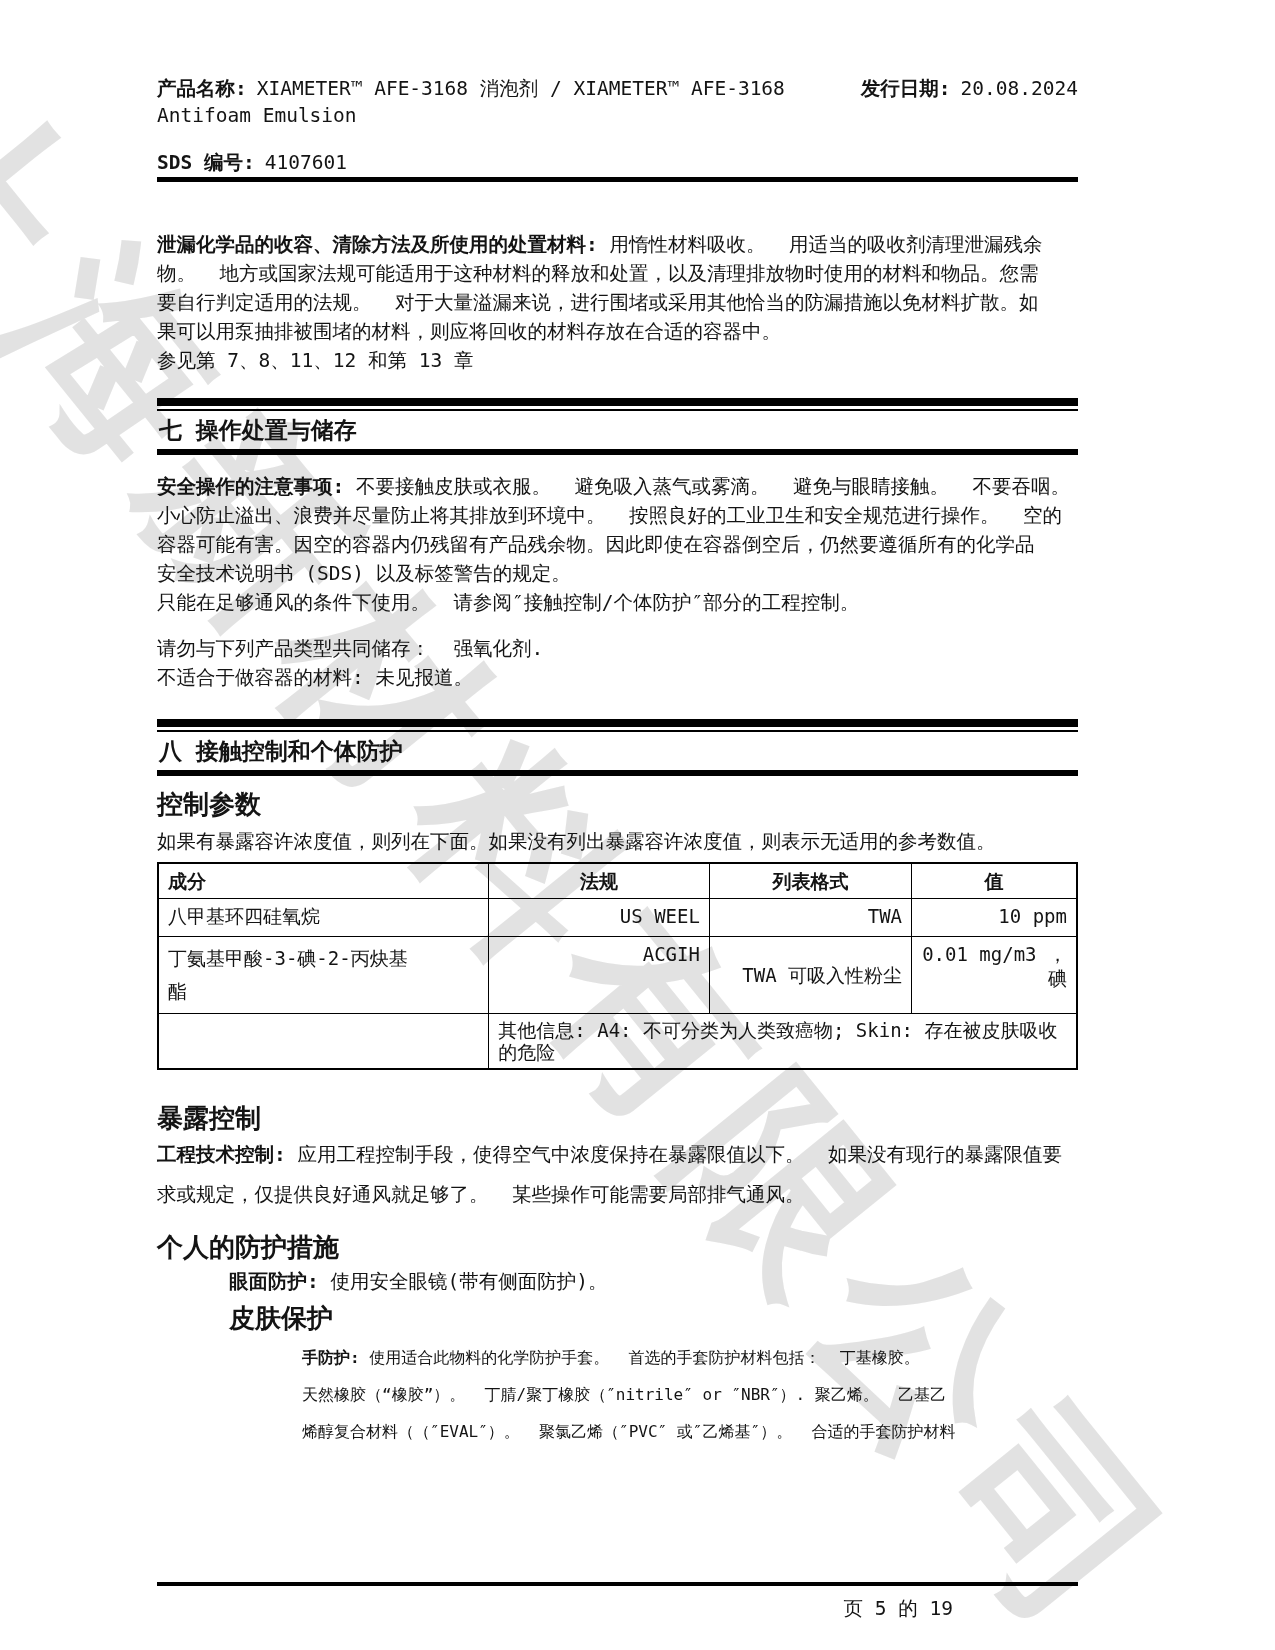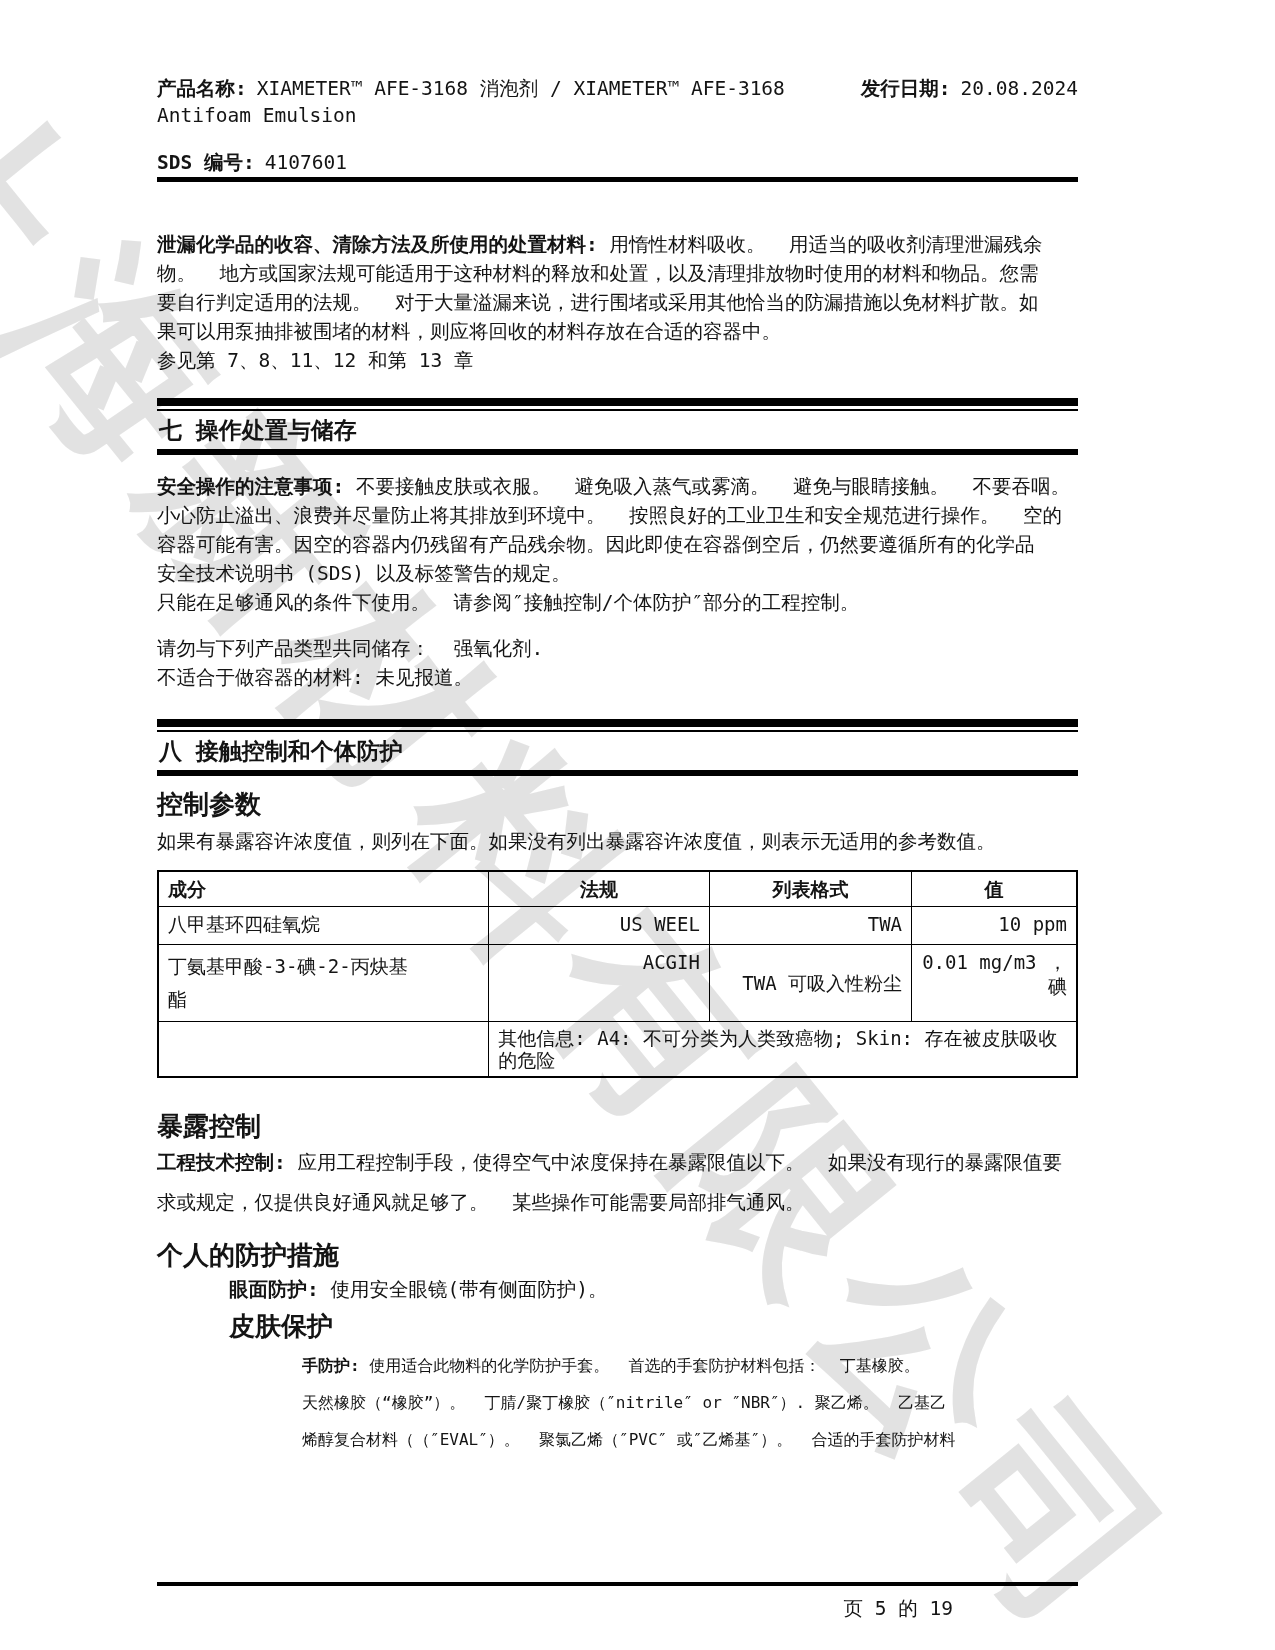--- a/index.html
+++ b/index.html
@@ -38,21 +38,21 @@
 
   .p-handling { margin-top:17px; }
   .p-storage { margin-top:20px; }
   .p-incomp { margin-top:17px; }
   .sec8 { margin-top:27px; }
 
   .subhead { font-size:26px; line-height:29px; font-weight:bold; }
   .ctrl-h { margin-top:14px; }
   .p-intro { margin-top:8px; }
 
-  .tbl { width:100%; border-collapse:collapse; margin-top:14px; font-size:19px;
+  .tbl { width:100%; border-collapse:collapse; margin-top:6px; font-size:19px;
          border:2.5px solid #000; }
   .tbl th, .tbl td { border:1.5px solid #000; padding:5px 9px; vertical-align:top; line-height:24px; }
   .tbl th { font-weight:bold; text-align:center; }
   .tbl th.tl, .tbl td.tl { text-align:left; }
   .tbl td.ra { text-align:right; }
   .tbl td.vmid { vertical-align:middle; }
   .tbl td .line { line-height:33px; }
   .row1 td { height:27px; }
   .row3 td { line-height:22px; }
 

